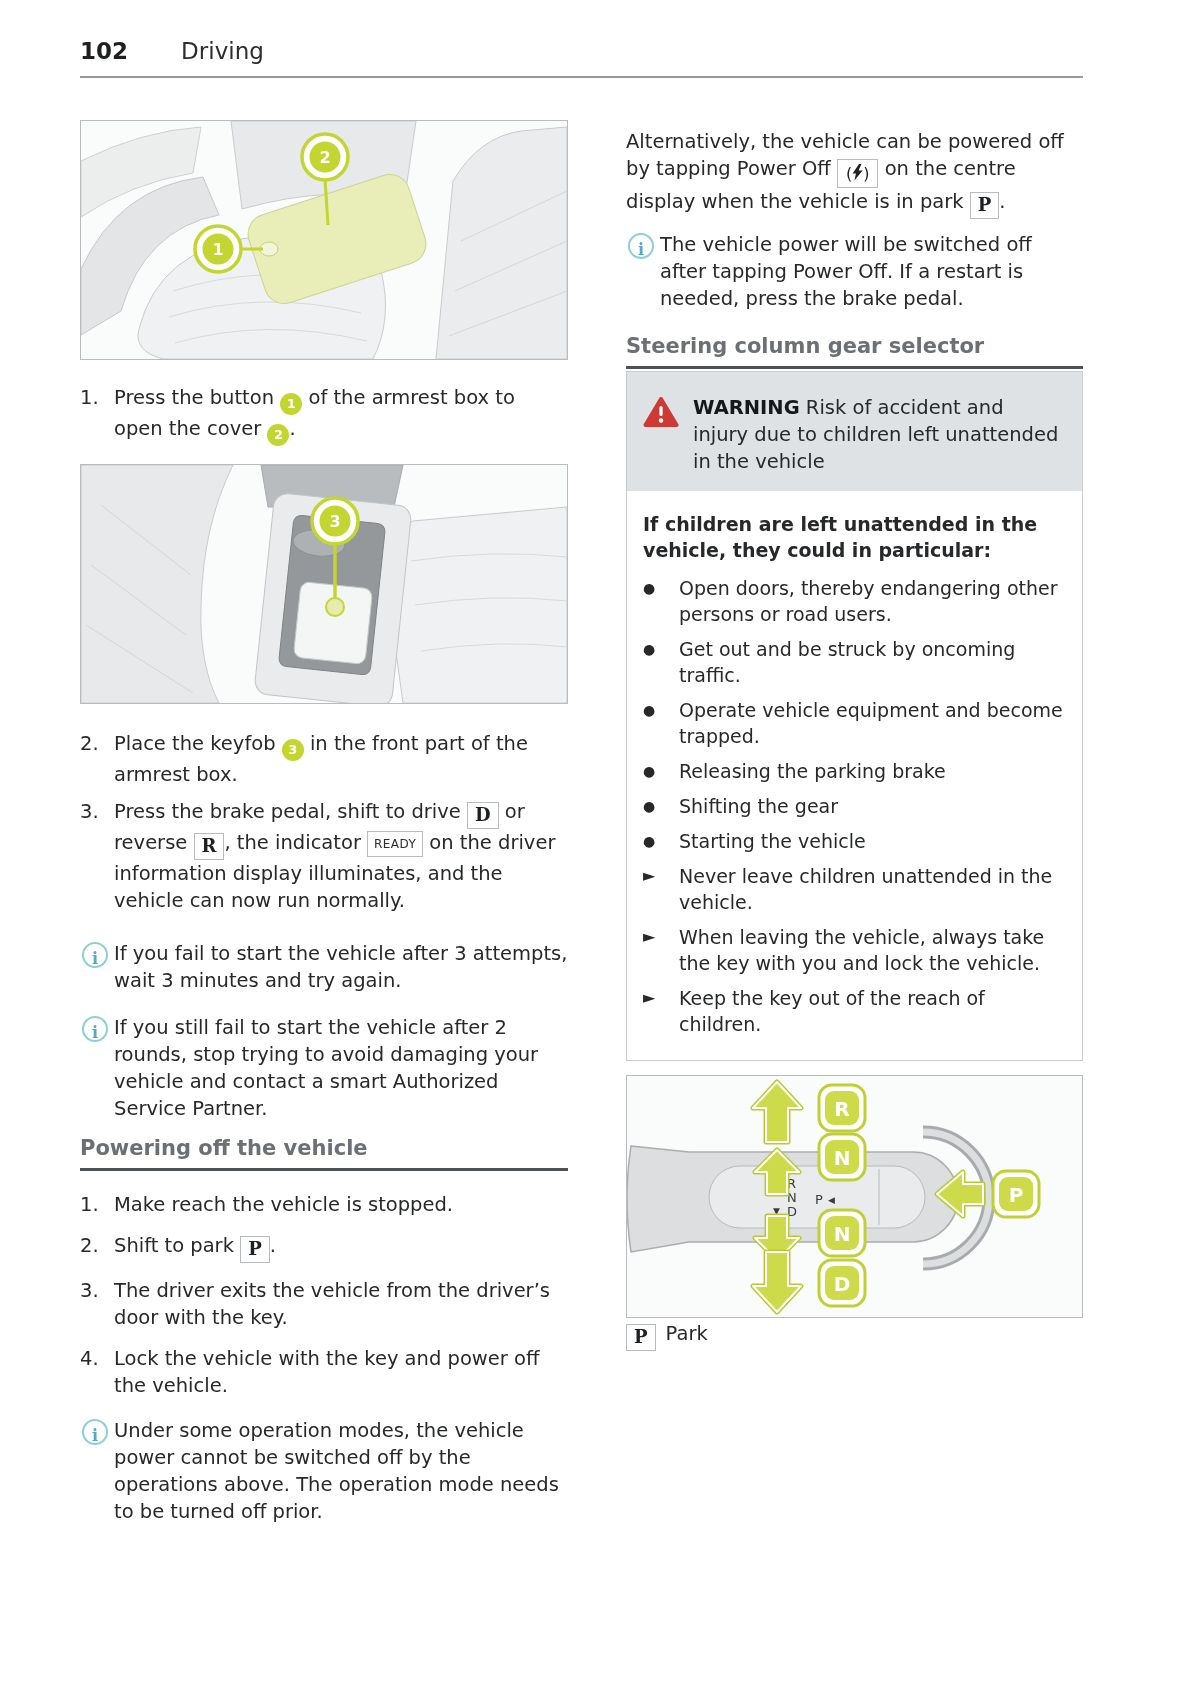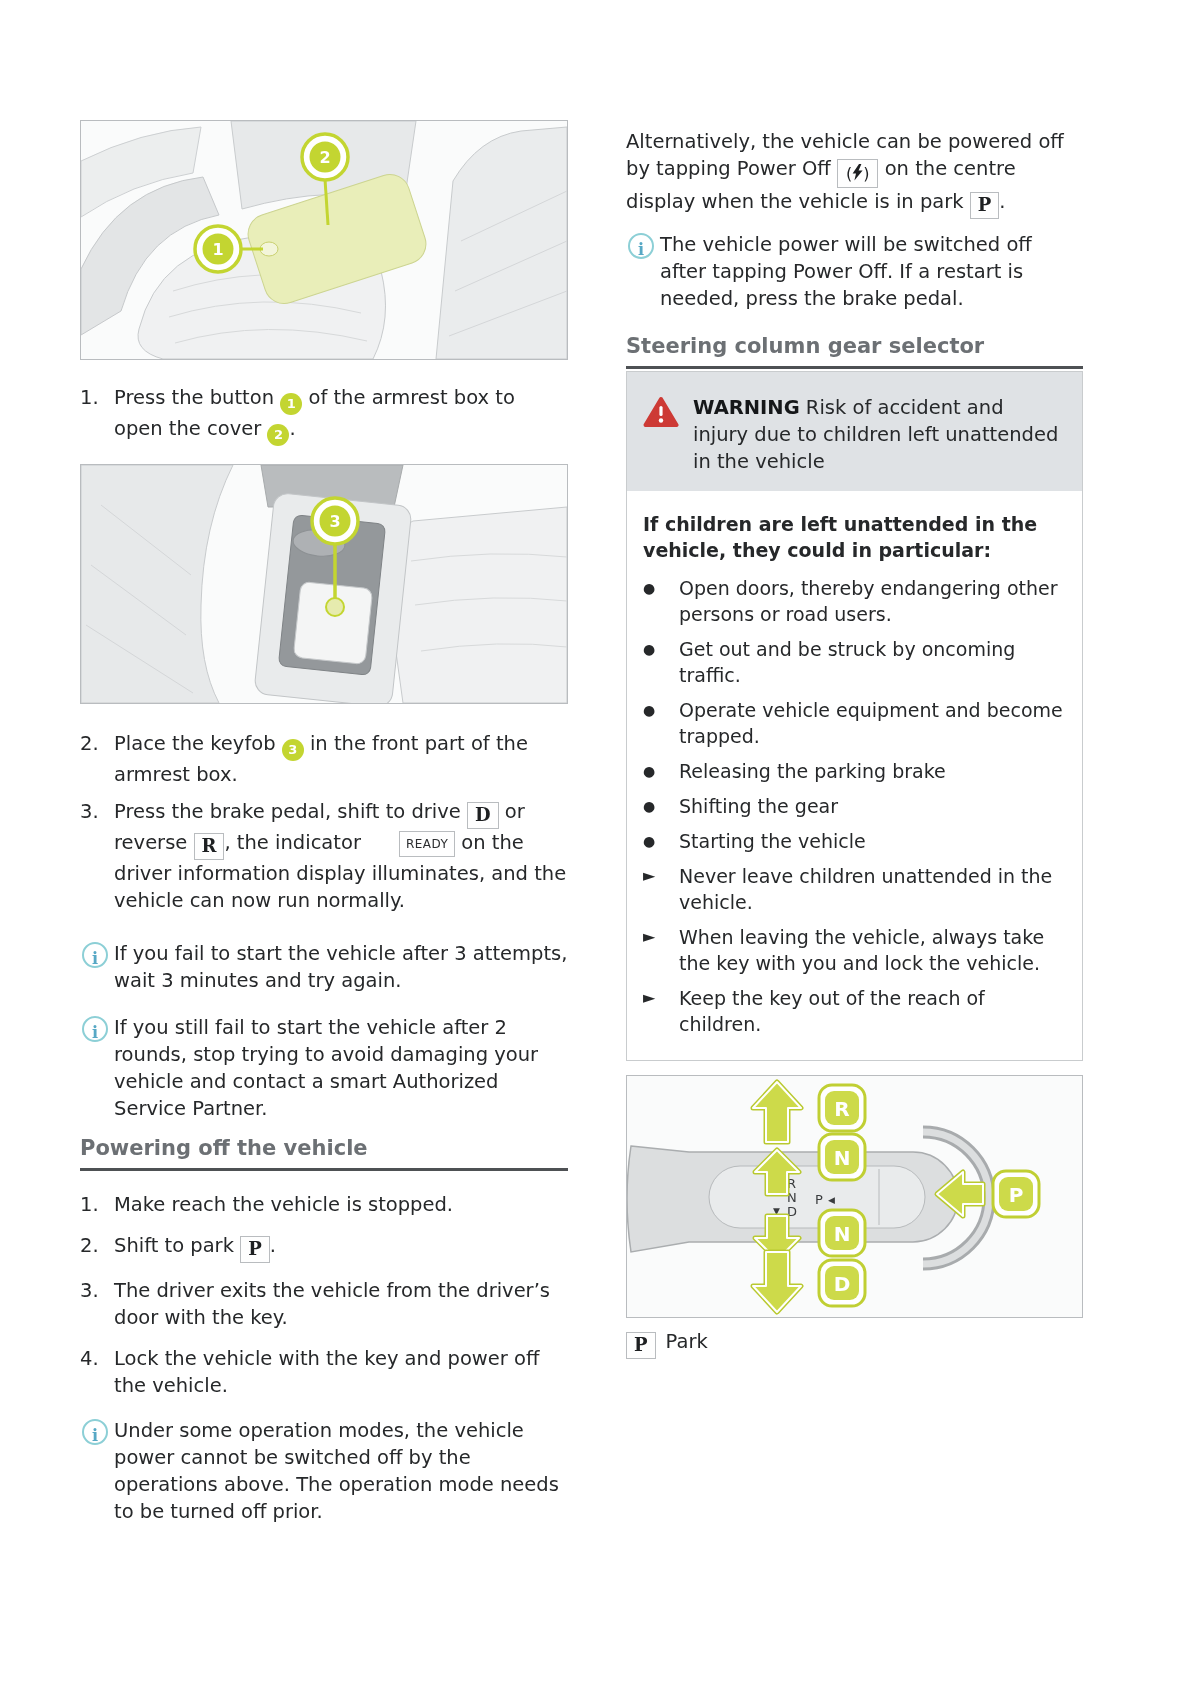--- a/index.html
+++ b/index.html
@@ -56,21 +56,21 @@
   }
 
   .key {
     display:inline-block; border:1px solid #b9bcbf; background:#fefefe;
     font-family:"DejaVu Serif", serif; font-weight:bold; font-size:18px;
     line-height:1; padding:3px 7px 4px; vertical-align:-3px; color:#1d1f21;
   }
   .key-ready {
     display:inline-block; border:1px solid #b9bcbf; background:#fefefe;
     font-family:"DejaVu Sans", sans-serif; font-size:12px; letter-spacing:.4px;
-    line-height:1; padding:6px 6px; vertical-align:1px; color:#2b2d2f;margin-left:32px;
+    line-height:1; padding:6px 6px; vertical-align:1px; color:#2b2d2f;
   }
   .badge {
     display:inline-block; width:22px; height:22px; border-radius:50%;
     background:#c3d531; color:#ffffff; font-weight:bold; font-size:13px;
     text-align:center; line-height:22px; vertical-align:-4px;
   }
 
   .section-heading {
     font-size:21px; font-weight:bold; color:#6c7074;
     border-bottom:3px solid #4e5154; padding-bottom:8px;
@@ -101,30 +101,34 @@
   .warn-tri { flex:none; margin-top:2px; }
   .warn-label { font-weight:bold; color:#151719; }
   .warn-body { padding:16px 16px 14px; font-size:19px; line-height:26px; }
   .warn-intro { font-weight:bold; margin:4px 0 12px; }
   .warn-intro2 { font-weight:bold; margin:10px 0 12px; }
   .wb-item, .wa-item { display:flex; margin-bottom:9px; }
   .wb-mark { width:36px; flex:none; font-size:14px; }
   .wa-mark { width:36px; flex:none; font-size:16px; }
   .wb-text, .wa-text { flex:1; }
 
-  .legend { margin-top:10px; font-size:19.5px; line-height:27px; }
+  .legend { margin-top:2px; font-size:19.5px; line-height:27px; }
   .legend .key { margin-right:10px; }
 
   svg text { font-family:"DejaVu Sans", sans-serif; }
 </style>
 </head>
 <body>
 
 <div class="page">
 
+  <div class="page-header">
+    <span class="page-num">102</span>
+    <span class="chapter">Driving</span>
+  </div>
 
   <div class="col col-left">
 
     <div class="figure fig1">
       <svg width="486" height="238" viewBox="0 0 486 238">
         <rect x="0" y="0" width="486" height="238" fill="#fafbfb"></rect>
         <path d="M0,148 Q38,66 122,56 L138,94 Q64,108 40,190 L0,214 Z" fill="#e3e5e6" stroke="#c6c9cb"></path>
         <path d="M0,40 Q60,10 120,6 L112,52 Q50,62 0,96 Z" fill="#eceeee" stroke="#cdd0d2"></path>
         <path d="M150,0 h185 l-12,82 q-70,-20 -162,6 Z" fill="#e7e9ea" stroke="#c8cbcd"></path>
         <path d="M355,238 L372,60 Q398,16 440,10 L486,6 V238 Z" fill="#eaeceD" stroke="#c8cbcd"></path>

